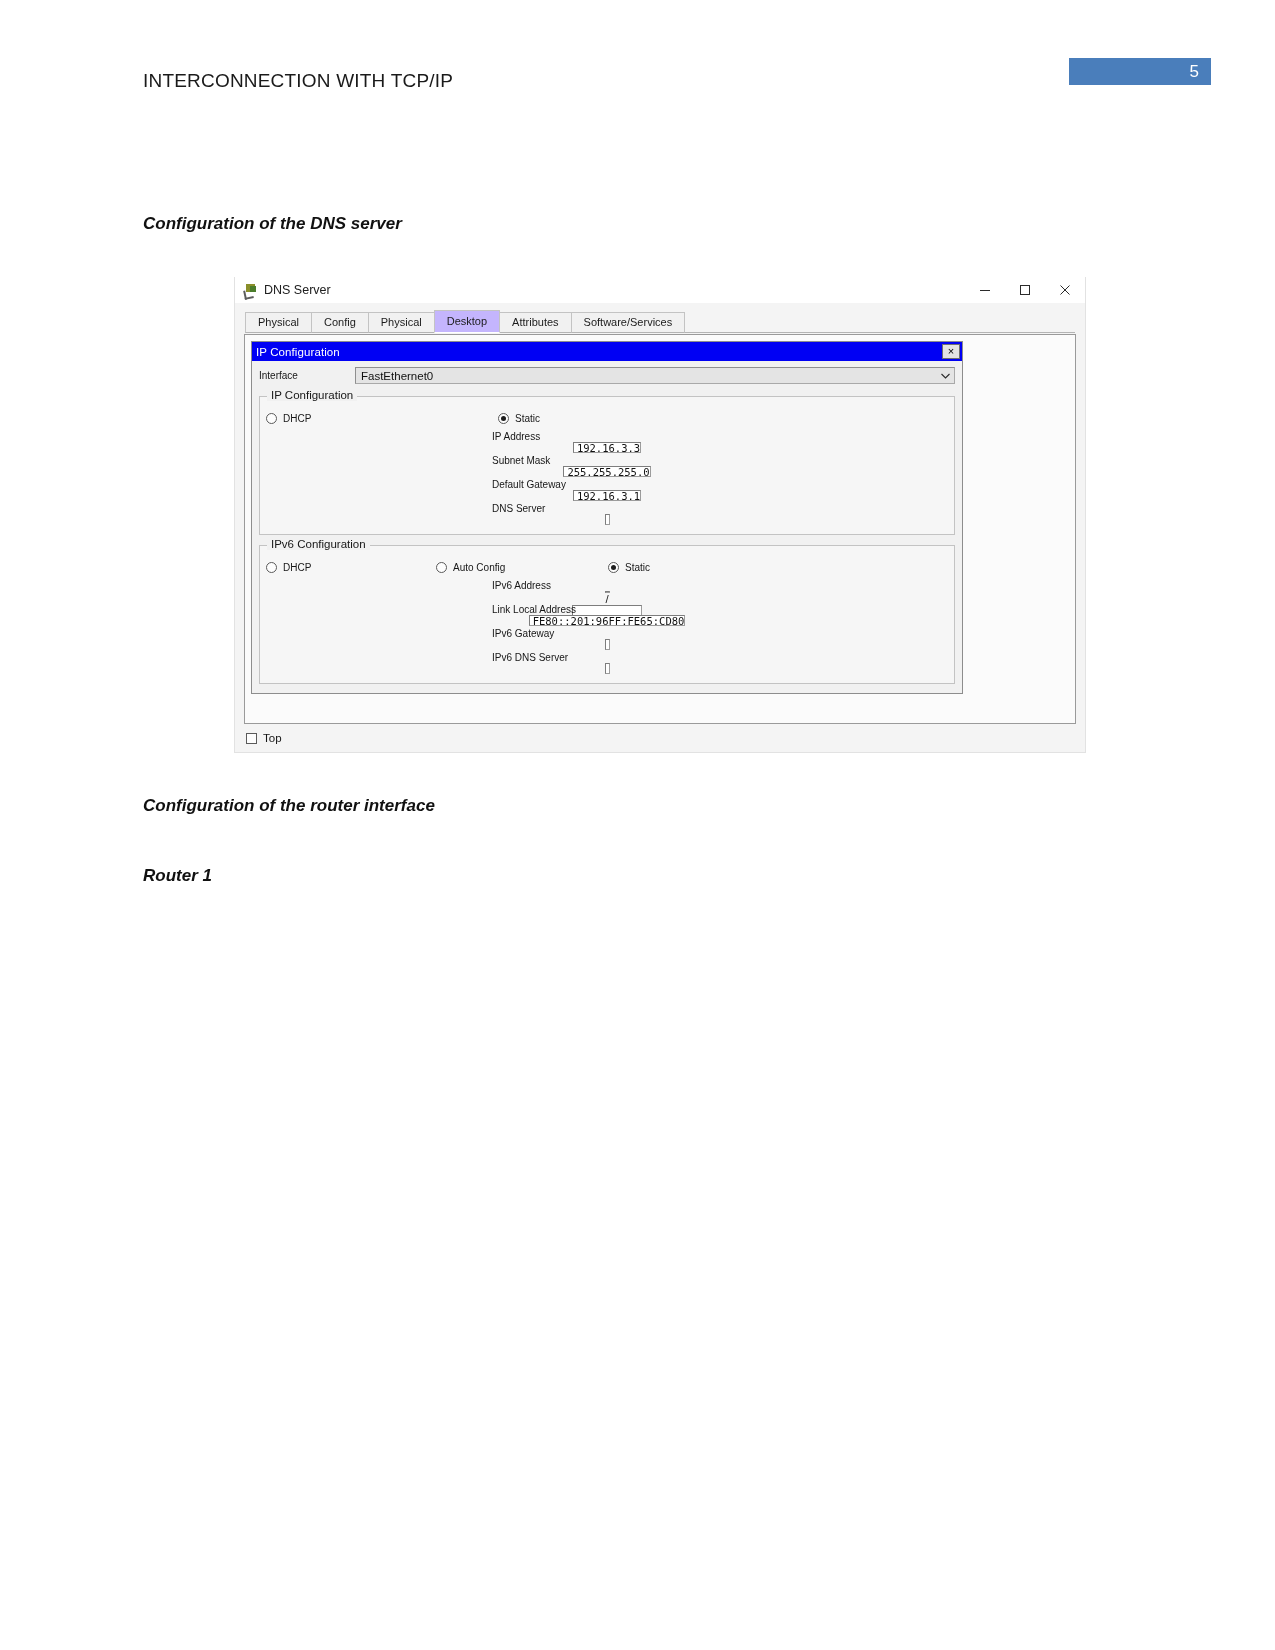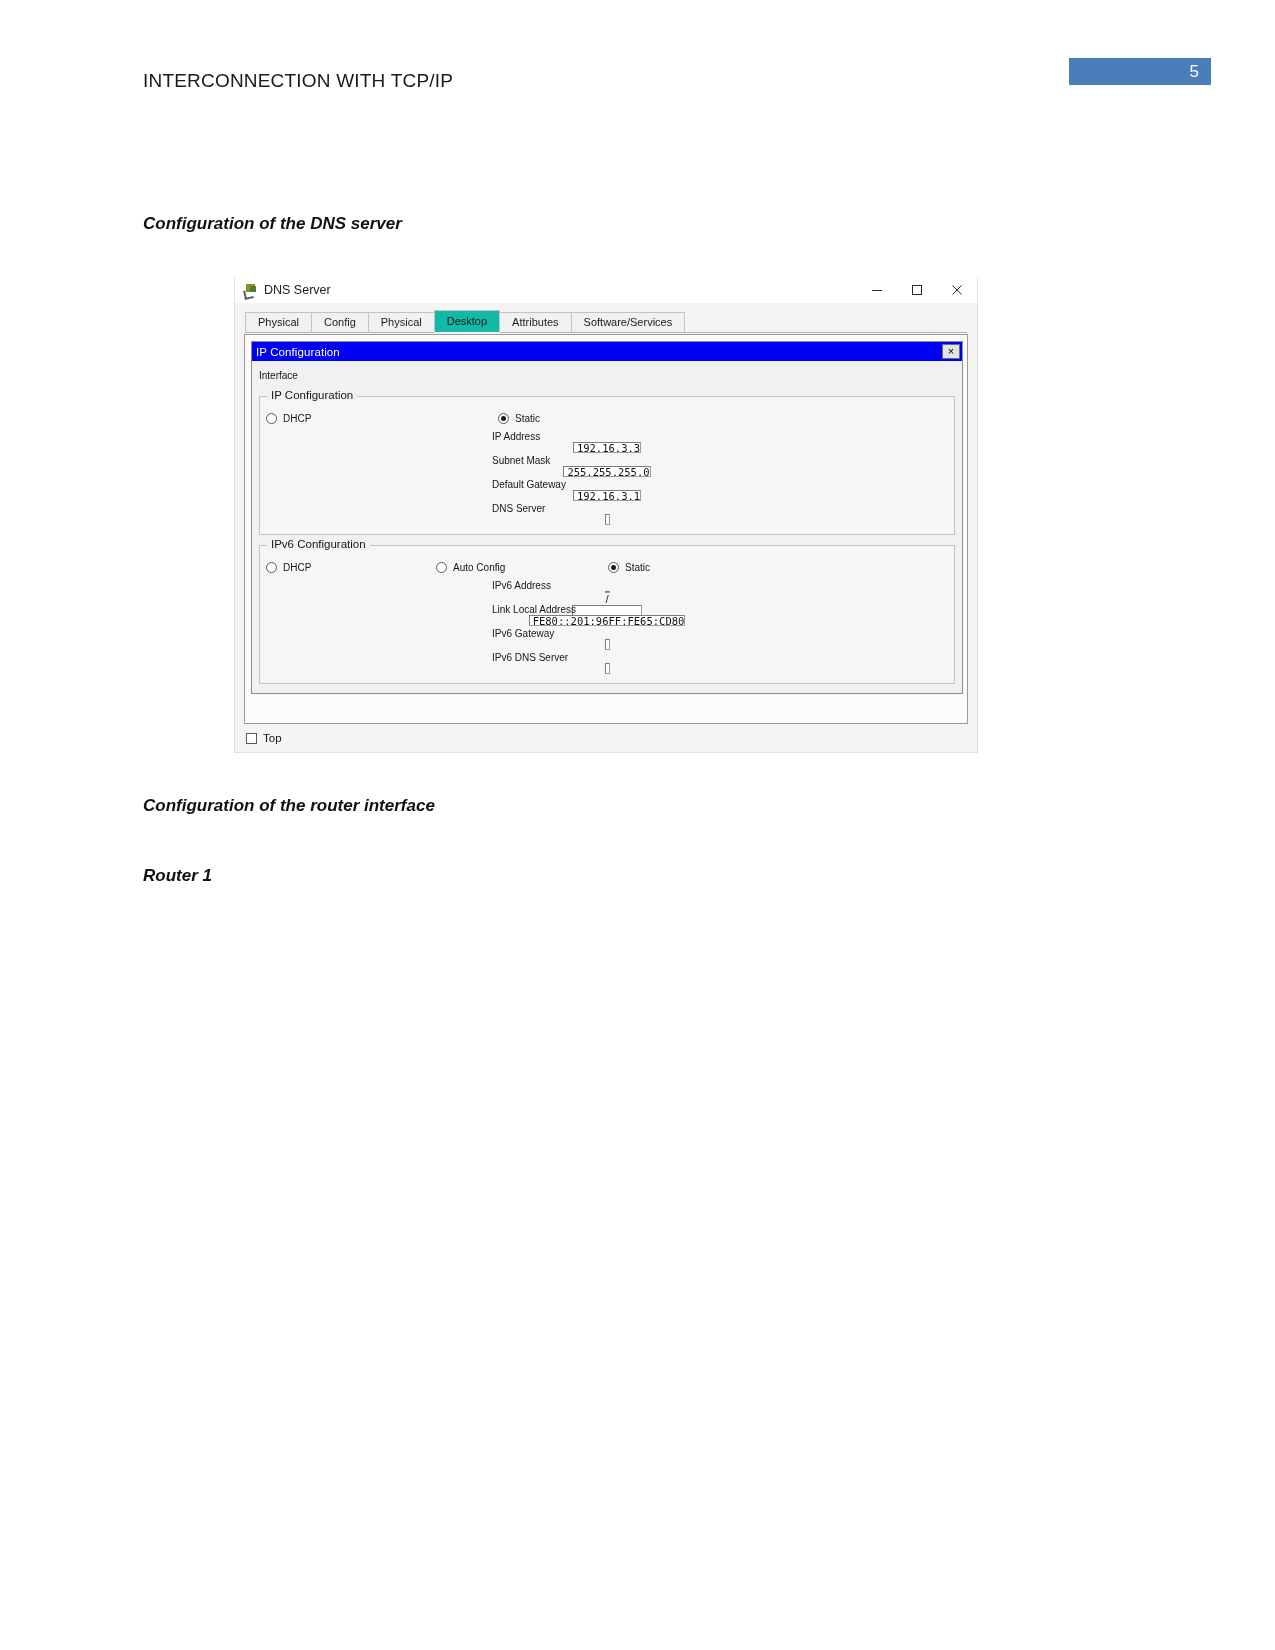--- a/index.html
+++ b/index.html
@@ -60,21 +60,21 @@
   }
   #heading-dns   { top: 214px; }
   #heading-router{ top: 796px; }
   #heading-router1{ top: 866px; }
 
   
   .pt-window {
     position: absolute;
     left: 234px;
     top: 277px;
-    width: 744px;
+    width: 852px;
     height: 476px;
     background: #f4f4f4;
     border: 1px solid #e2e2e2;
     border-top: none;
     box-sizing: border-box;
   }
   .titlebar {
     position: relative;
     height: 26px;
     background: #ffffff;
@@ -157,21 +157,21 @@
     border: 1px solid #c3c3c3;
     border-bottom: 1px solid #b4b4b4;
     background: #f1f1f1;
     margin-right: -1px;
     line-height: 13px;
     position: relative;
     z-index: 1;
     white-space: nowrap;
   }
   .tab.active {
-    background: #14b8a6;
+    background: #c4b5fd;
     border-bottom: 1px solid #ffffff;
     z-index: 3;
     padding-top: 4px;
     padding-bottom: 4px;
     margin-top: -2px;
   }
 
   
   .win-body {
     position: absolute;
@@ -449,20 +449,28 @@
 
         <div class="ipconf-title">
           <span class="t">IP Configuration</span>
           <div class="ipconf-close">×</div>
         </div>
 
         <div class="ipconf-inner">
 
           <div class="row-interface">
             <span class="lbl">Interface</span>
+            <div class="combobox">
+              <span class="cb-val">FastEthernet0</span>
+              <span class="cb-arrow">
+                <svg width="9" height="6" viewBox="0 0 9 6">
+                    <path d="M0.5 1 L4.5 5 L8.5 1" fill="none" stroke="#2a2a2a" stroke-width="1.1"></path>
+                  </svg>
+              </span>
+            </div>
           </div>
 
           <div class="grp ipv4">
             <span class="grp-title">IP Configuration</span>
 
             <div class="radio-row ipv4-radios">
               <label class="radio">
                 <span class="dot"></span>
                 <span class="rl">DHCP</span>
               </label>

